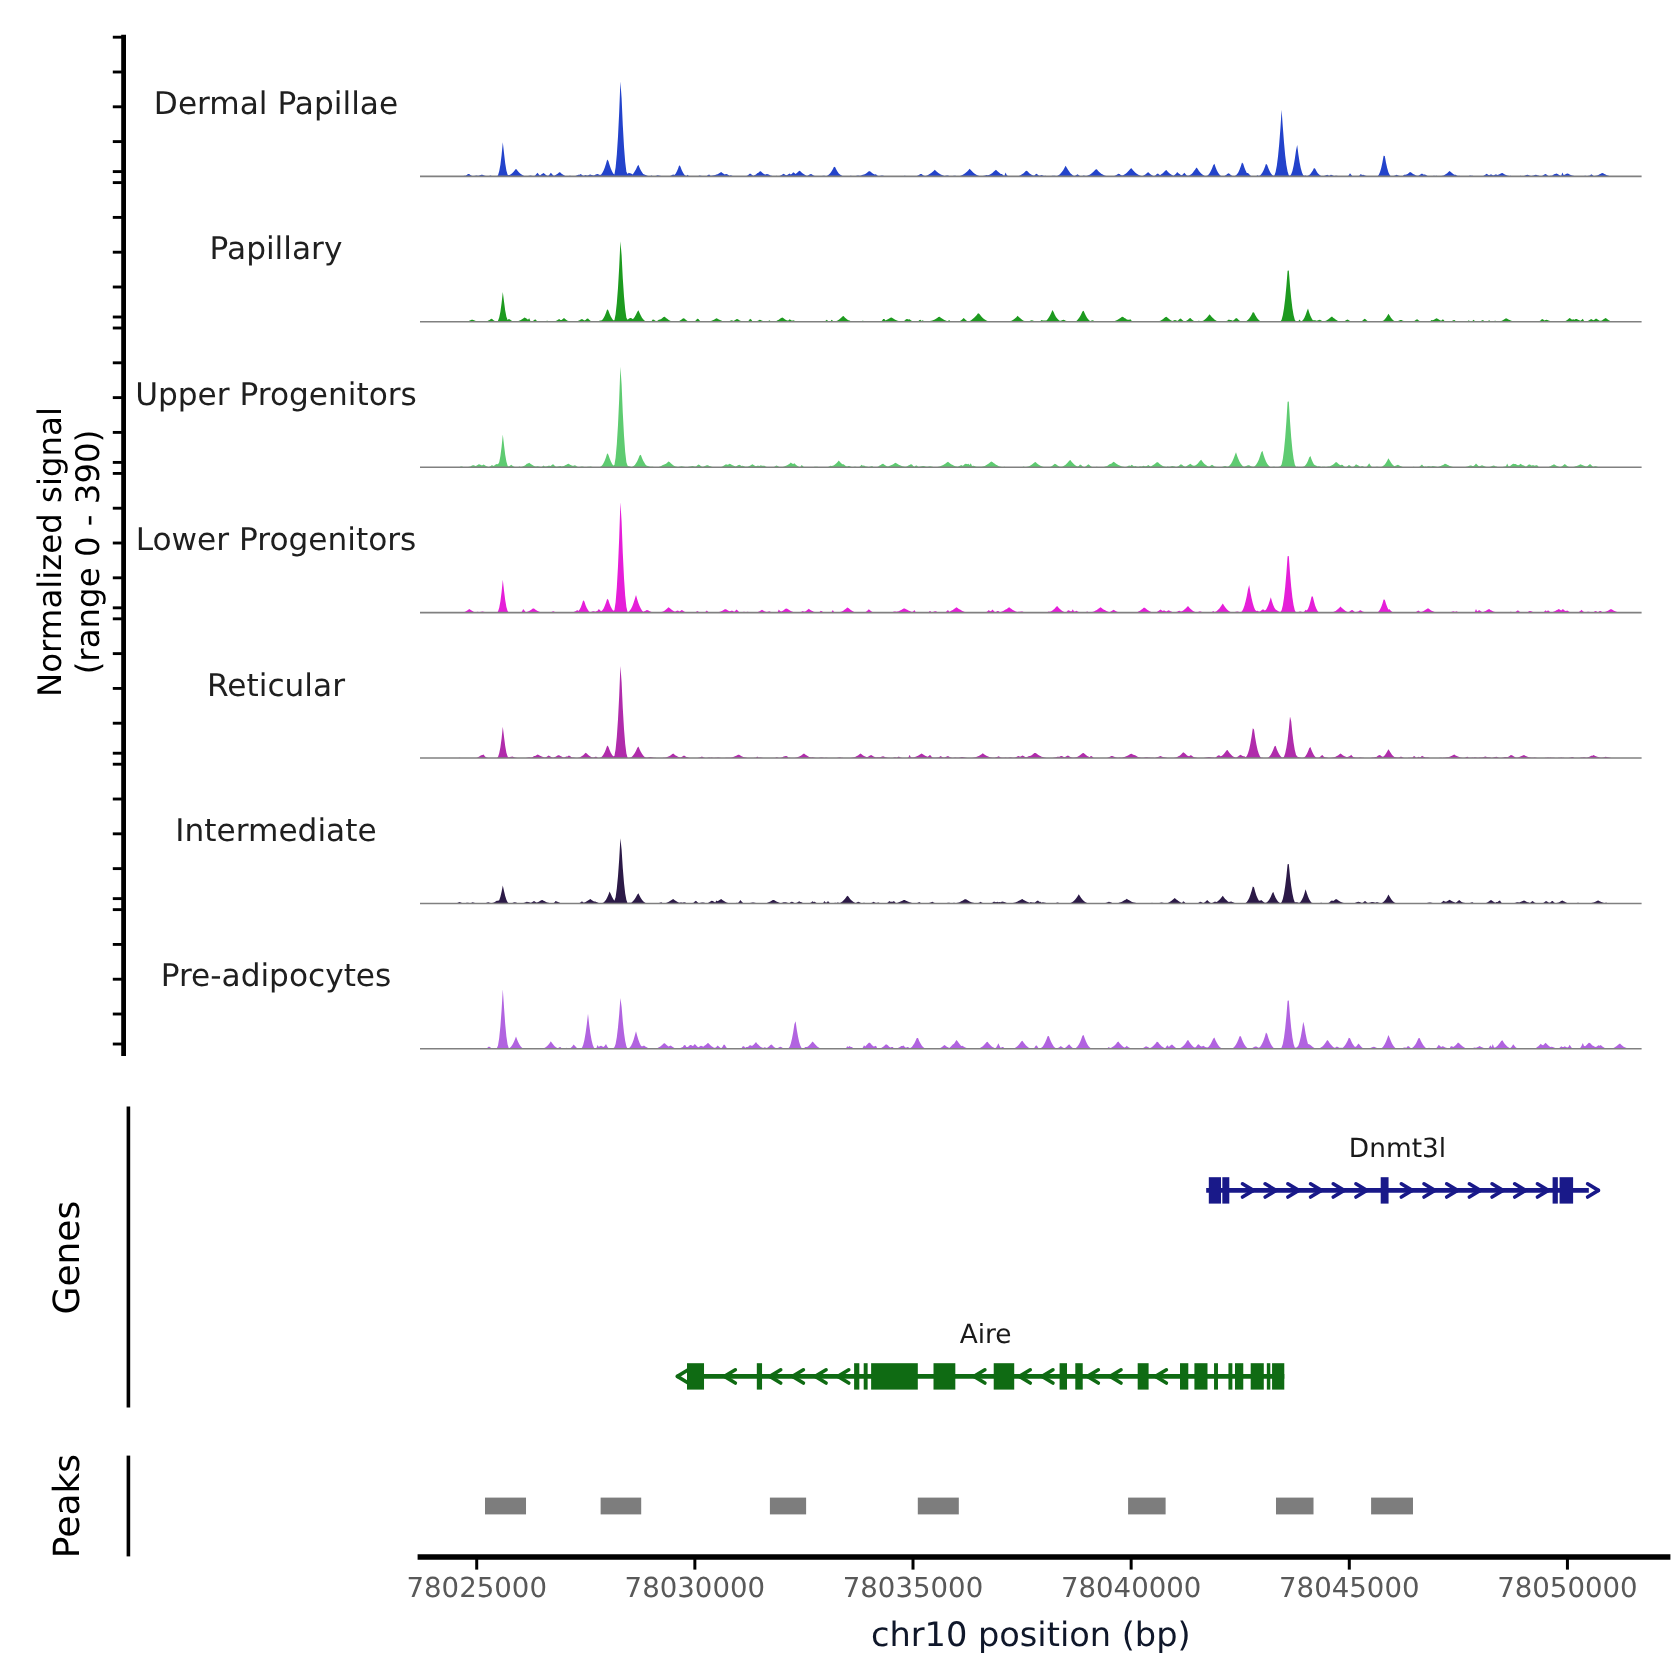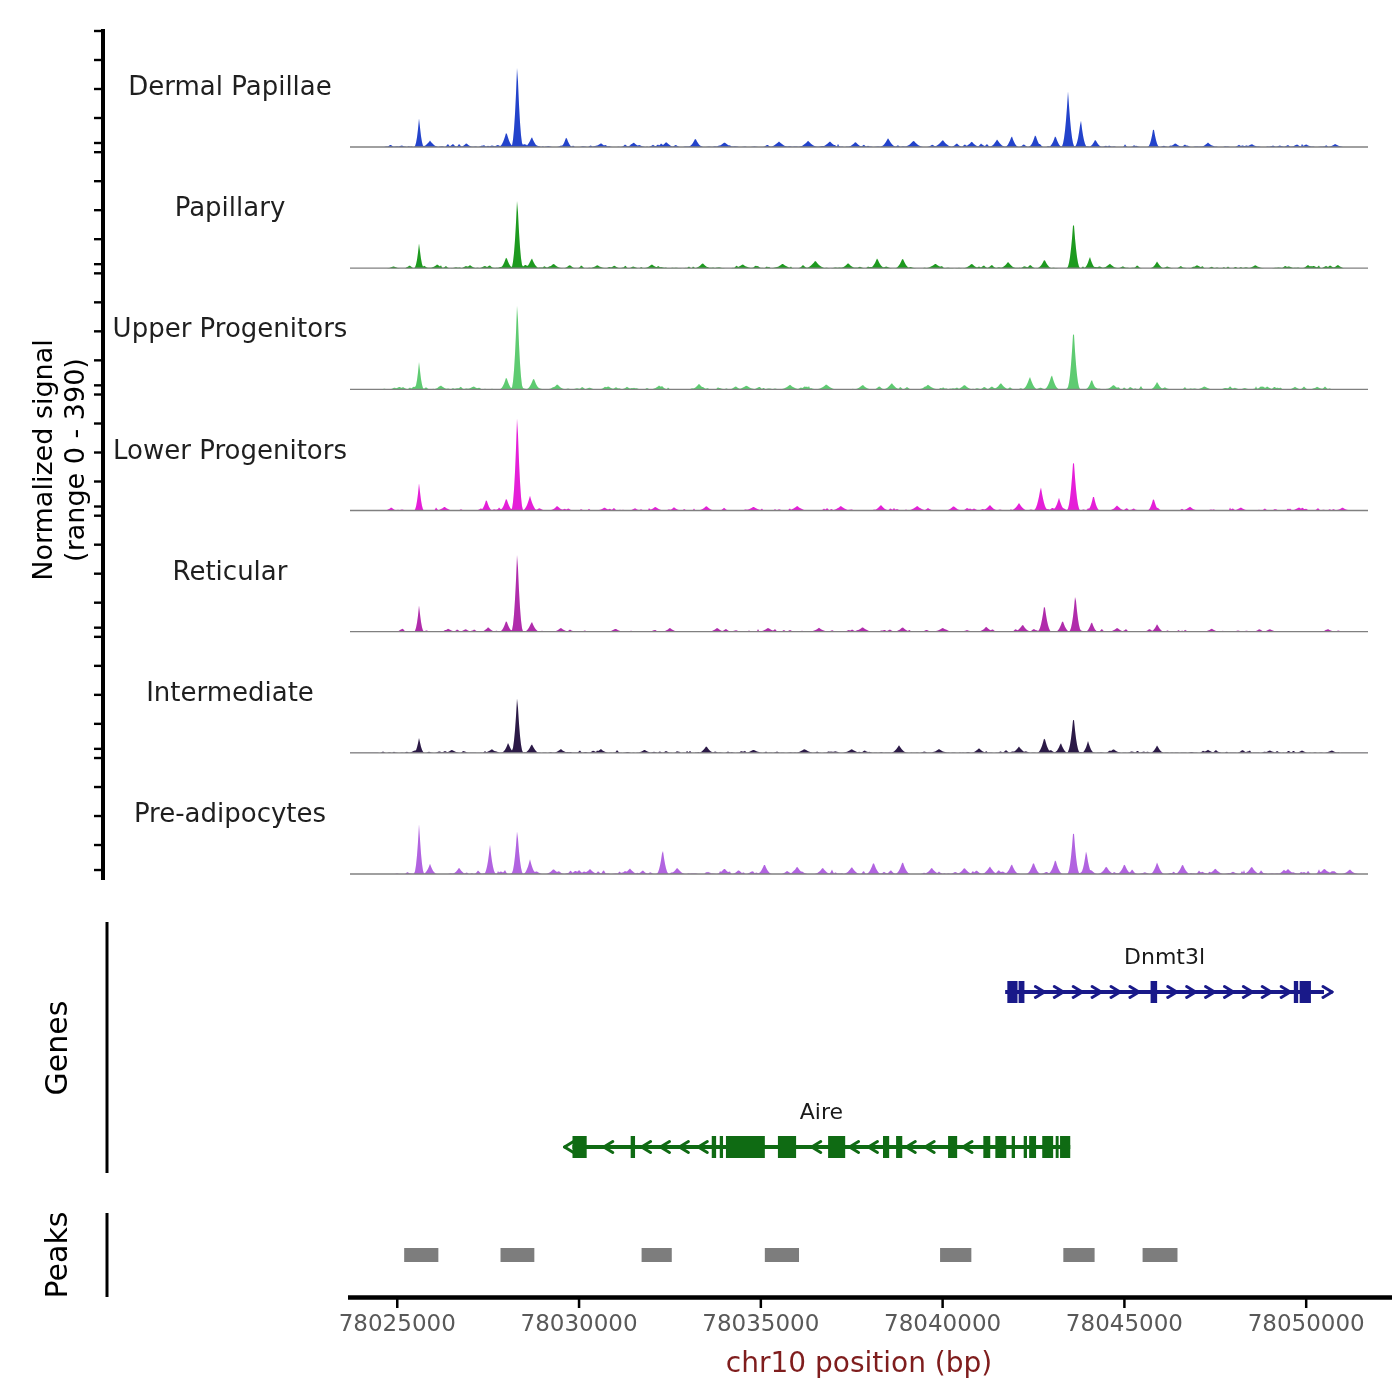--- a/index.html
+++ b/index.html
@@ -3,21 +3,21 @@
 <meta charset="utf-8">
 <style>
   html,body{margin:0;padding:0;background:#ffffff;}
   .stage{position:relative;width:1400px;height:1400px;background:#ffffff;overflow:hidden;
          font-family:"DejaVu Sans","Liberation Sans",sans-serif;}
   svg{position:absolute;left:0;top:0;}
   .rot-label{position:absolute;transform:translate(-50%,-50%) rotate(-90deg);
              white-space:nowrap;color:#000;}
   .ylab{font-size:27px;}
   .seclab{font-size:30px;}
-  .x-title{position:absolute;transform:translate(-50%,-50%);font-size:28px;color:#7f1d1d;white-space:nowrap;}
+  .x-title{position:absolute;transform:translate(-50%,-50%);font-size:28px;color:#0f172a;white-space:nowrap;}
 </style>
 </head>
 <body>
 
 <div class="stage">
   <svg id="chart" width="1400" height="1400">
       <g>
         <path d="M350,147L350,147.0L351,147.0L352,147.0L353,147.0L354,147.0L355,147.0L356,147.0L357,147.0L358,147.0L359,147.0L360,147.0L361,147.0L362,147.0L363,147.0L364,147.0L365,147.0L366,147.0L367,147.0L368,147.0L369,147.0L370,147.0L371,147.0L372,147.0L373,147.0L374,147.0L375,147.0L376,147.0L377,147.0L378,147.0L379,147.0L380,147.0L381,147.0L382,147.0L383,147.0L384,146.9L385,146.8L386,146.6L387,146.5L388,146.5L389,145.8L390,144.9L391,144.9L392,145.8L393,146.4L394,146.8L395,146.6L396,146.4L397,146.2L398,146.5L399,146.4L400,146.1L401,145.7L402,145.6L403,146.0L404,146.4L405,146.6L406,146.8L407,147.0L408,146.5L409,146.3L410,146.8L411,146.6L412,146.6L413,146.9L414,147.0L415,146.0L416,142.8L417,137.2L418,129.1L419,118.5L420,127.6L421,136.1L422,142.1L423,145.7L424,146.1L425,145.7L426,145.0L427,144.1L428,143.1L429,141.9L430,140.6L431,141.9L432,143.1L433,144.1L434,145.0L435,145.7L436,146.2L437,146.6L438,146.9L439,146.8L440,146.6L441,146.4L442,146.3L443,146.5L444,146.7L445,146.9L446,146.3L447,145.0L448,143.9L449,145.5L450,146.3L451,145.4L452,144.7L453,144.1L454,145.1L455,145.9L456,146.5L457,146.4L458,145.4L459,143.9L460,145.1L461,146.3L462,146.4L463,145.9L464,145.3L465,144.5L466,143.5L467,143.8L468,144.8L469,145.5L470,146.1L471,146.6L472,146.8L473,146.8L474,146.7L475,146.5L476,146.6L477,146.8L478,146.9L479,146.8L480,146.5L481,146.1L482,145.6L483,145.7L484,145.1L485,145.9L486,146.5L487,146.2L488,145.8L489,146.3L490,146.3L491,145.7L492,145.5L493,145.8L494,146.1L495,146.2L496,145.7L497,145.2L498,144.9L499,145.4L500,145.9L501,145.5L502,144.0L503,142.0L504,139.6L505,136.5L506,132.9L507,134.2L508,137.6L509,140.4L510,142.8L511,144.6L512,145.4L513,139.5L514,129.0L515,113.7L516,93.4L517,68.0L518,81.7L519,104.4L520,122.2L521,135.0L522,143.1L523,144.9L524,143.9L525,144.4L526,144.6L527,145.5L528,144.3L529,142.8L530,141.0L531,138.7L532,137.3L533,139.7L534,141.8L535,143.5L536,144.9L537,145.5L538,145.9L539,146.3L540,146.6L541,146.9L542,146.7L543,146.2L544,146.9L545,146.8L546,146.6L547,146.4L548,146.1L549,146.2L550,146.5L551,146.7L552,146.9L553,147.0L554,147.0L555,147.0L556,147.0L557,147.0L558,146.7L559,146.4L560,145.9L561,145.4L562,145.8L563,144.7L564,142.9L565,140.6L566,137.8L567,138.8L568,141.5L569,143.6L570,145.2L571,146.3L572,146.7L573,145.6L574,146.6L575,147.0L576,147.0L577,147.0L578,147.0L579,147.0L580,146.9L581,146.7L582,146.6L583,146.3L584,146.4L585,146.6L586,146.8L587,146.9L588,147.0L589,146.6L590,145.8L591,145.5L592,146.5L593,146.5L594,146.3L595,146.0L596,145.8L597,145.4L598,145.3L599,144.6L600,143.9L601,143.3L602,144.1L603,144.8L604,145.4L605,144.9L606,145.2L607,145.9L608,146.5L609,146.0L610,146.4L611,146.8L612,147.0L613,147.0L614,147.0L615,147.0L616,147.0L617,147.0L618,146.7L619,146.8L620,147.0L621,147.0L622,146.7L623,146.2L624,145.5L625,144.6L626,145.3L627,146.1L628,146.4L629,145.9L630,145.4L631,144.3L632,143.9L633,143.0L634,142.8L635,143.8L636,144.6L637,145.3L638,145.5L639,145.0L640,145.2L641,145.7L642,146.2L643,146.5L644,146.8L645,147.0L646,146.9L647,146.5L648,146.9L649,146.9L650,146.5L651,146.1L652,145.5L653,144.8L654,145.4L655,146.0L656,145.9L657,145.2L658,144.6L659,145.4L660,144.7L661,143.5L662,144.2L663,145.0L664,144.2L665,143.3L666,142.2L667,142.7L668,143.7L669,144.5L670,145.3L671,145.9L672,146.4L673,146.4L674,145.9L675,145.3L676,145.1L677,145.7L678,146.3L679,146.7L680,146.9L681,147.0L682,147.0L683,146.9L684,146.8L685,146.6L686,146.4L687,146.4L688,146.6L689,146.6L690,146.1L691,145.3L692,144.2L693,142.7L694,141.0L695,138.9L696,139.4L697,141.4L698,143.1L699,144.5L700,145.4L701,146.1L702,146.6L703,146.9L704,147.0L705,147.0L706,146.9L707,146.8L708,146.7L709,146.5L710,146.7L711,146.8L712,146.9L713,146.7L714,146.5L715,146.2L716,146.4L717,146.5L718,146.1L719,145.6L720,145.5L721,144.9L722,144.3L723,143.6L724,142.8L725,142.8L726,143.6L727,144.3L728,145.0L729,145.5L730,145.3L731,146.3L732,146.6L733,146.6L734,146.5L735,146.3L736,146.4L737,146.6L738,146.7L739,146.9L740,146.9L741,147.0L742,146.9L743,146.8L744,146.7L745,146.6L746,146.8L747,146.9L748,147.0L749,147.0L750,147.0L751,146.9L752,146.8L753,146.7L754,146.4L755,146.6L756,146.7L757,146.8L758,146.9L759,147.0L760,147.0L761,147.0L762,147.0L763,147.0L764,146.7L765,146.2L766,145.6L767,145.1L768,145.0L769,145.9L770,146.5L771,146.7L772,146.4L773,146.0L774,145.5L775,144.8L776,144.1L777,143.3L778,142.4L779,141.4L780,142.4L781,143.3L782,144.1L783,144.7L784,145.4L785,145.9L786,146.3L787,146.6L788,146.5L789,146.2L790,146.3L791,146.6L792,146.8L793,146.7L794,146.6L795,146.4L796,146.4L797,146.6L798,146.7L799,146.8L800,146.6L801,146.3L802,145.9L803,145.3L804,144.6L805,143.8L806,142.9L807,141.9L808,140.7L809,141.7L810,142.7L811,143.7L812,144.5L813,145.2L814,145.8L815,146.2L816,146.6L817,146.8L818,146.8L819,146.7L820,146.5L821,146.2L822,145.9L823,146.0L824,145.9L825,145.4L826,144.8L827,144.1L828,143.2L829,142.3L830,141.5L831,142.5L832,143.4L833,144.2L834,144.9L835,145.1L836,146.0L837,146.4L838,143.7L839,146.1L840,146.6L841,146.7L842,146.6L843,146.8L844,146.9L845,147.0L846,146.8L847,146.6L848,146.7L849,146.6L850,146.2L851,145.7L852,145.1L853,144.3L854,143.4L855,142.3L856,142.6L857,143.6L858,144.5L859,145.2L860,145.9L861,146.3L862,146.3L863,145.3L864,144.7L865,145.8L866,146.5L867,146.2L868,145.8L869,146.2L870,146.6L871,146.5L872,146.7L873,146.9L874,146.9L875,146.8L876,146.7L877,146.5L878,146.4L879,146.5L880,146.7L881,146.6L882,146.1L883,145.4L884,144.4L885,143.2L886,141.8L887,140.1L888,138.2L889,139.8L890,141.5L891,143.0L892,144.3L893,145.2L894,146.0L895,146.6L896,146.5L897,145.8L898,145.3L899,146.1L900,146.7L901,146.8L902,146.6L903,146.3L904,146.4L905,146.6L906,146.5L907,146.1L908,145.6L909,144.9L910,144.2L911,143.3L912,142.3L913,141.2L914,141.1L915,142.3L916,143.3L917,144.1L918,144.9L919,145.5L920,146.0L921,146.4L922,146.7L923,146.9L924,147.0L925,147.0L926,147.0L927,147.0L928,146.8L929,146.5L930,146.0L931,145.4L932,144.7L933,145.1L934,145.8L935,146.3L936,146.0L937,145.4L938,144.7L939,143.9L940,143.0L941,141.9L942,140.7L943,140.3L944,141.6L945,142.7L946,143.7L947,144.6L948,145.3L949,145.9L950,146.3L951,146.7L952,146.8L953,146.3L954,145.7L955,144.9L956,143.9L957,143.5L958,144.5L959,145.4L960,146.1L961,146.6L962,146.7L963,146.0L964,145.1L965,144.6L966,145.6L967,145.8L968,145.1L969,144.3L970,143.4L971,142.2L972,141.7L973,142.9L974,143.9L975,144.8L976,145.5L977,146.1L978,146.5L979,145.7L980,144.7L981,143.4L982,144.4L983,145.0L984,145.8L985,146.0L986,144.9L987,144.0L988,145.3L989,146.2L990,146.5L991,146.3L992,145.7L993,144.9L994,143.9L995,142.6L996,141.2L997,139.6L998,140.7L999,142.2L1000,143.5L1001,144.6L1002,145.4L1003,146.1L1004,146.6L1005,146.7L1006,146.4L1007,145.7L1008,144.4L1009,142.6L1010,140.4L1011,137.7L1012,136.4L1013,139.4L1014,141.8L1015,143.8L1016,145.2L1017,146.3L1018,146.8L1019,147.0L1020,146.8L1021,146.3L1022,145.7L1023,144.8L1024,144.4L1025,145.3L1026,146.1L1027,146.6L1028,146.9L1029,146.6L1030,146.0L1031,145.1L1032,143.5L1033,141.3L1034,138.6L1035,135.4L1036,136.5L1037,139.6L1038,142.1L1039,144.1L1040,144.1L1041,145.3L1042,146.2L1043,146.9L1044,147.0L1045,147.0L1046,146.9L1047,146.7L1048,146.1L1049,146.6L1050,146.3L1051,145.3L1052,143.8L1053,141.9L1054,139.4L1055,136.5L1056,137.6L1057,140.3L1058,142.6L1059,144.4L1060,145.7L1061,146.5L1062,146.3L1063,143.4L1064,138.2L1065,130.4L1066,120.1L1067,107.1L1068,91.5L1069,105.6L1070,118.8L1071,129.5L1072,137.5L1073,143.0L1074,146.1L1075,146.5L1076,145.2L1077,142.4L1078,138.2L1079,132.5L1080,125.4L1081,120.8L1082,128.7L1083,135.2L1084,140.2L1085,143.8L1086,146.0L1087,146.5L1088,146.3L1089,146.7L1090,146.5L1091,145.8L1092,144.9L1093,143.6L1094,142.0L1095,140.0L1096,140.7L1097,142.6L1098,144.1L1099,145.2L1100,146.1L1101,146.7L1102,146.8L1103,146.7L1104,146.5L1105,146.1L1106,145.7L1107,146.3L1108,146.5L1109,145.6L1110,145.9L1111,146.5L1112,146.7L1113,146.4L1114,146.4L1115,146.6L1116,146.9L1117,147.0L1118,147.0L1119,147.0L1120,147.0L1121,147.0L1122,147.0L1123,147.0L1124,146.0L1125,144.3L1126,145.7L1127,146.8L1128,147.0L1129,147.0L1130,147.0L1131,146.9L1132,146.8L1133,146.2L1134,145.0L1135,145.9L1136,145.7L1137,146.1L1138,146.4L1139,146.7L1140,146.9L1141,147.0L1142,147.0L1143,147.0L1144,147.0L1145,147.0L1146,147.0L1147,147.0L1148,146.8L1149,145.7L1150,143.4L1151,140.1L1152,135.5L1153,129.8L1154,129.9L1155,135.6L1156,140.1L1157,143.5L1158,145.7L1159,146.8L1160,146.9L1161,146.7L1162,146.4L1163,146.1L1164,145.7L1165,146.2L1166,146.5L1167,146.8L1168,146.9L1169,146.7L1170,145.6L1171,145.7L1172,145.5L1173,144.9L1174,144.2L1175,143.4L1176,143.7L1177,144.5L1178,145.2L1179,145.7L1180,146.2L1181,146.5L1182,146.5L1183,145.9L1184,145.2L1185,144.6L1186,145.5L1187,145.4L1188,145.7L1189,146.3L1190,146.8L1191,146.9L1192,147.0L1193,146.9L1194,146.7L1195,146.5L1196,146.6L1197,146.4L1198,146.6L1199,146.7L1200,146.6L1201,146.6L1202,146.5L1203,146.2L1204,145.7L1205,145.0L1206,144.3L1207,143.4L1208,142.4L1209,143.4L1210,144.2L1211,145.0L1212,145.6L1213,145.7L1214,146.2L1215,146.7L1216,146.5L1217,146.8L1218,147.0L1219,147.0L1220,147.0L1221,147.0L1222,147.0L1223,146.9L1224,146.7L1225,146.3L1226,146.4L1227,146.4L1228,146.6L1229,146.8L1230,146.9L1231,147.0L1232,147.0L1233,147.0L1234,147.0L1235,147.0L1236,146.7L1237,146.1L1238,145.4L1239,144.7L1240,145.6L1241,146.1L1242,145.4L1243,145.4L1244,146.1L1245,146.0L1246,145.5L1247,145.5L1248,145.9L1249,145.5L1250,145.0L1251,144.4L1252,144.2L1253,144.8L1254,145.4L1255,145.8L1256,146.2L1257,146.5L1258,146.6L1259,146.5L1260,146.8L1261,146.9L1262,147.0L1263,147.0L1264,147.0L1265,147.0L1266,146.9L1267,146.4L1268,146.6L1269,146.8L1270,146.6L1271,146.3L1272,145.9L1273,145.6L1274,146.1L1275,146.5L1276,146.7L1277,146.5L1278,146.2L1279,145.8L1280,145.6L1281,146.0L1282,146.3L1283,146.6L1284,146.8L1285,146.6L1286,146.1L1287,145.4L1288,145.0L1289,145.7L1290,146.4L1291,146.8L1292,146.4L1293,146.5L1294,146.0L1295,145.3L1296,145.0L1297,144.5L1298,145.1L1299,145.7L1300,146.2L1301,146.5L1302,143.8L1303,145.8L1304,145.6L1305,145.1L1306,144.5L1307,144.7L1308,145.4L1309,145.8L1310,146.2L1311,146.5L1312,146.7L1313,146.6L1314,146.7L1315,146.9L1316,147.0L1317,147.0L1318,146.9L1319,146.8L1320,146.7L1321,146.5L1322,146.7L1323,146.6L1324,146.4L1325,146.2L1326,145.2L1327,145.8L1328,146.7L1329,146.7L1330,146.5L1331,146.2L1332,145.8L1333,145.3L1334,144.8L1335,144.1L1336,144.4L1337,145.0L1338,145.5L1339,146.0L1340,146.3L1341,146.6L1342,146.8L1343,146.9L1344,147.0L1345,147.0L1346,147.0L1347,147.0L1348,147.0L1349,147.0L1350,147.0L1351,147.0L1352,147.0L1353,147.0L1354,147.0L1355,147.0L1356,147.0L1357,147.0L1358,147.0L1359,147.0L1360,147.0L1361,147.0L1362,147.0L1363,147.0L1364,147.0L1365,147.0L1366,147.0L1367,147.0L1368,147.0L1368,147Z" fill="#2343cb" stroke="none"></path>
         <line x1="350" y1="147" x2="1368" y2="147" stroke="#808080" stroke-width="1.3"></line>
         <text x="230" y="95" text-anchor="middle" font-size="26" fill="#1f1f1f" font-family="&quot;DejaVu Sans&quot;,&quot;Liberation Sans&quot;,sans-serif">Dermal Papillae</text>

